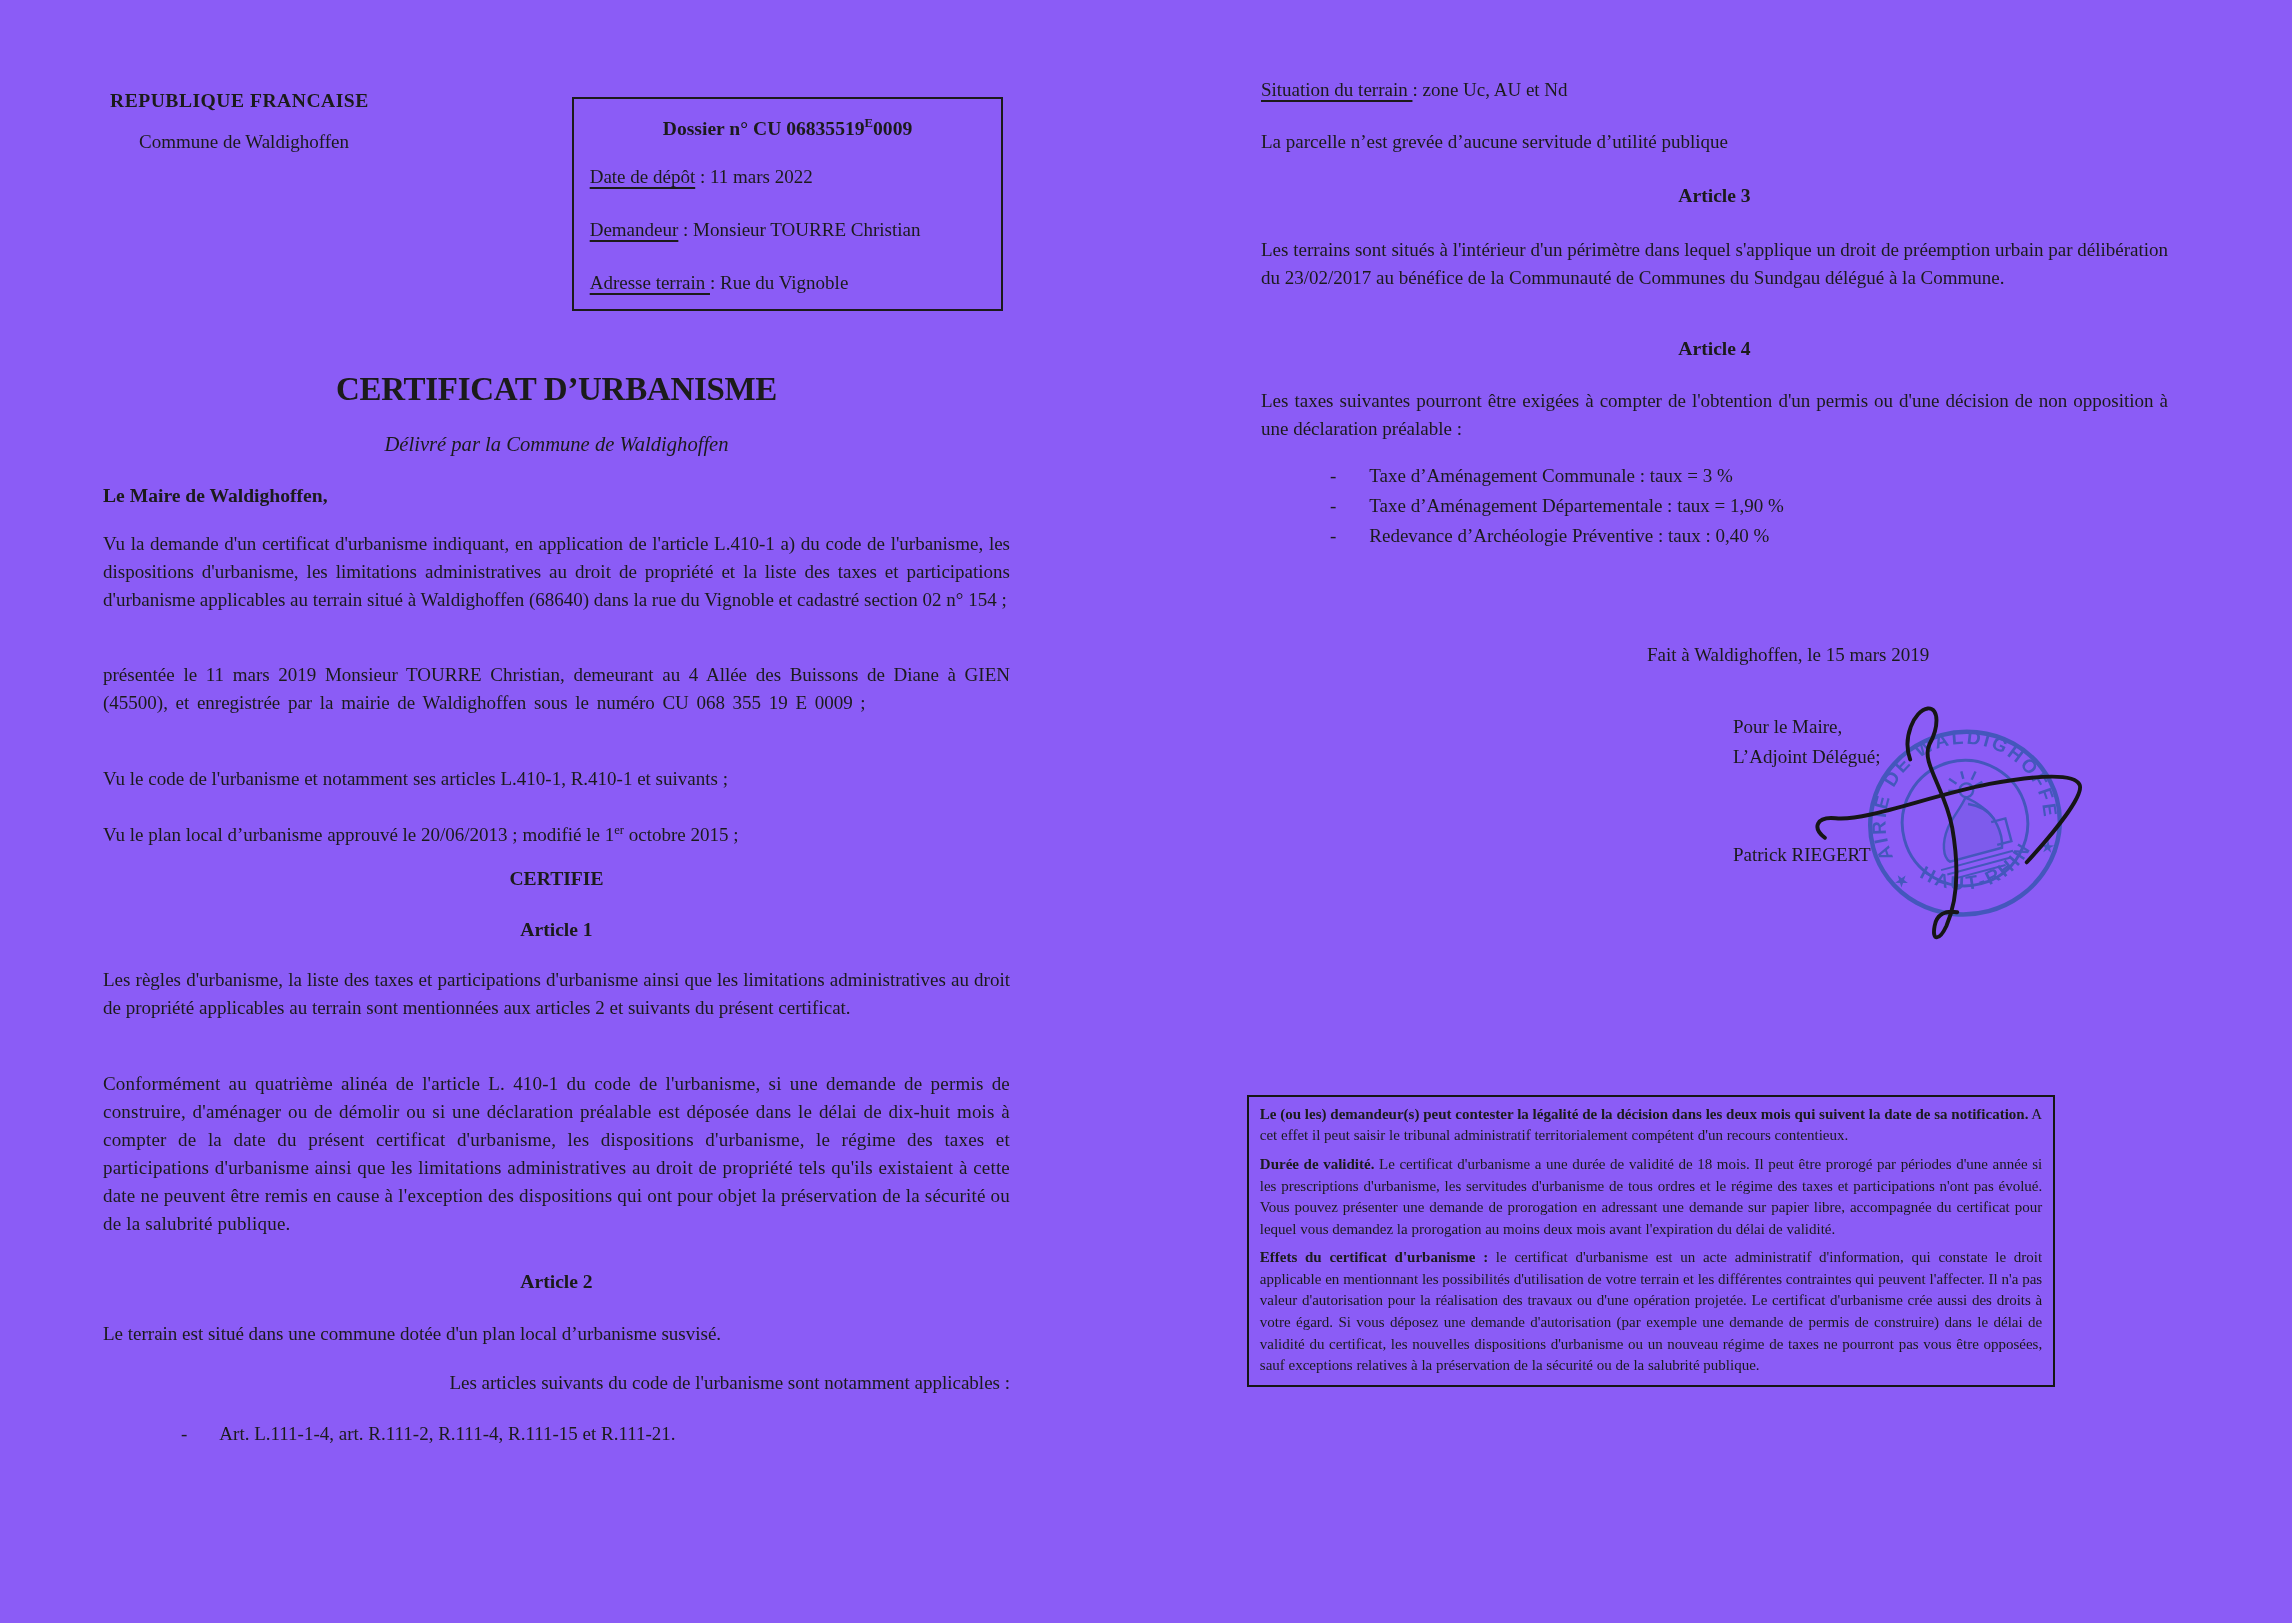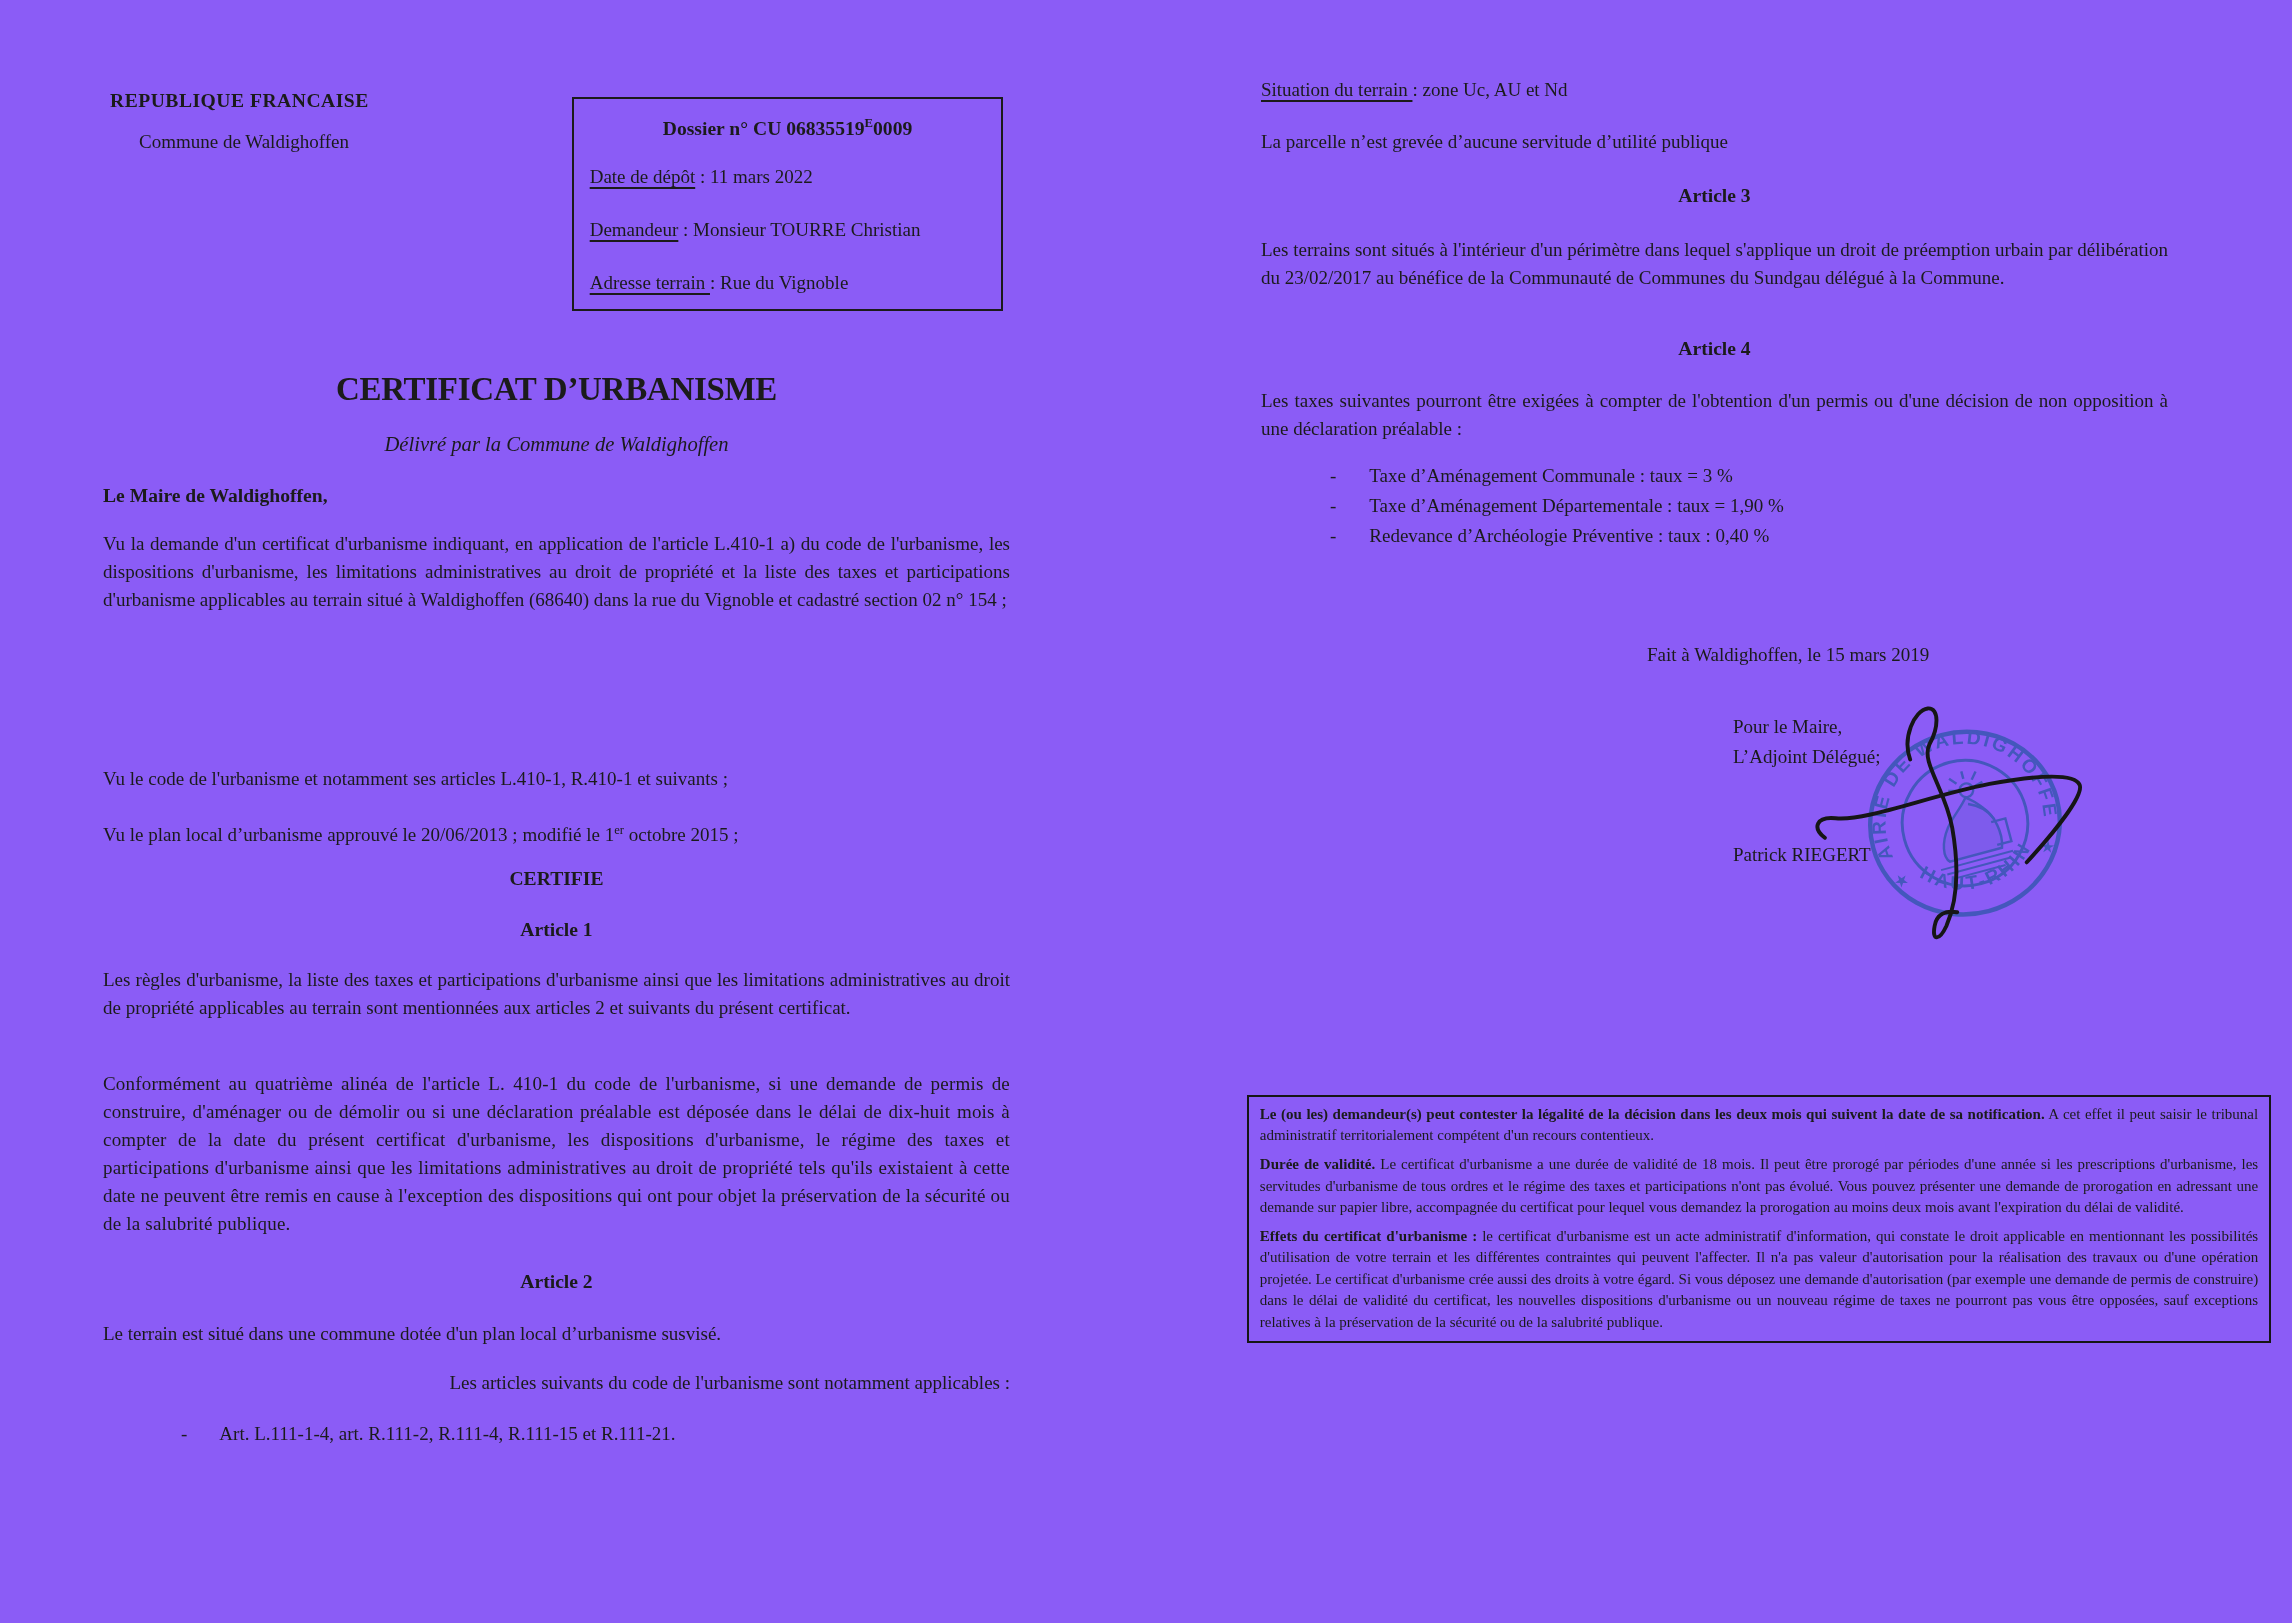--- a/index.html
+++ b/index.html
@@ -16,21 +16,21 @@
   .doc-title{font-size:33px;font-weight:bold;letter-spacing:-0.3px;}
   .subtitle{font-size:20.6px;font-style:italic;}
   .heading{font-size:19.6px;font-weight:bold;}
   .dossier-box{left:572px;top:97px;width:431px;border:2px solid #1b1b1b;
                padding:11.8px 15.7px 13.7px;box-sizing:border-box;font-size:19px;line-height:25.5px;}
   .d-title{text-align:center;font-weight:bold;font-size:19.6px;margin-bottom:23.5px;}
   .d-row{margin-bottom:27.4px;}
   .d-row:last-child{margin-bottom:0;}
   sup{font-size:12.7px;}
   .li-row{display:flex;}
-  .notice-box{left:1247px;top:1095px;width:1024px;border:2.9px solid #161616;box-sizing:border-box;
+  .notice-box{left:1247px;top:1095px;width:808px;border:2.9px solid #161616;box-sizing:border-box;
               padding:6.9px 10.8px 7.8px;font-size:15px;line-height:21.6px;}
   .notice-box p{margin:0;text-align:justify;}
   .notice-box p + p{margin-top:6.9px;}
   .sig-txt{font-size:19px;line-height:30px;}
   svg text{font-family:"Liberation Sans","DejaVu Sans",sans-serif;}
 </style>
 </head>
 <body>
 
 <div class="page">
@@ -43,20 +43,21 @@
     <div class="d-row"><span class="u">Date de dépôt</span><span> : 11 mars 2022</span></div>
     <div class="d-row"><span class="u">Demandeur</span><span> : Monsieur TOURRE Christian</span></div>
     <div class="d-row"><span class="u">Adresse terrain </span><span>: Rue du Vignoble</span></div>
   </div>
 
   <div class="abs col-l ctr doc-title" style="top:371px;">CERTIFICAT D’URBANISME</div>
   <div class="abs col-l ctr subtitle" style="top:433px;">Délivré par la Commune de Waldighoffen</div>
   <div class="abs col-l b" style="top:485px;font-size:19.6px;">Le Maire de Waldighoffen,</div>
 
   <div class="abs col-l body-txt just" style="top:530px;">Vu la demande d'un certificat d'urbanisme indiquant, en application de l'article L.410-1 a) du code de l'urbanisme, les dispositions d'urbanisme, les limitations administratives au droit de propriété et la liste des taxes et participations d'urbanisme applicables au terrain situé à Waldighoffen (68640) dans la rue du Vignoble et cadastré section 02 n° 154 ;</div>
+  <div class="abs col-l body-txt just" style="top:661px;word-spacing:2.9px;">présentée le 11 mars 2019 Monsieur TOURRE Christian, demeurant au 4 Allée des Buissons de Diane à GIEN (45500), et enregistrée par la mairie de Waldighoffen sous le numéro CU 068 355 19 E 0009 ;</div>
   <div class="abs col-l body-txt" style="top:765px;">Vu le code de l'urbanisme et notamment ses articles L.410-1, R.410-1 et suivants ;</div>
   <div class="abs col-l body-txt" style="top:816px;"><span>Vu le plan local d’urbanisme approuvé le 20/06/2013 ; modifié le 1</span><sup>er</sup><span> octobre 2015 ;</span></div>
 
   <div class="abs col-l ctr heading" style="top:868px;">CERTIFIE</div>
 
   <div class="abs col-l ctr heading" style="top:919px;">Article 1</div>
   <div class="abs col-l body-txt just" style="top:966px;">Les règles d'urbanisme, la liste des taxes et participations d'urbanisme ainsi que les limitations administratives au droit de propriété applicables au terrain sont mentionnées aux articles 2 et suivants du présent certificat.</div>
   <div class="abs col-l body-txt just" style="top:1070px;letter-spacing:0.2px;">Conformément au quatrième alinéa de l'article L. 410-1 du code de l'urbanisme, si une demande de permis de construire, d'aménager ou de démolir ou si une déclaration préalable est déposée dans le délai de dix-huit mois à compter de la date du présent certificat d'urbanisme, les dispositions d'urbanisme, le régime des taxes et participations d'urbanisme ainsi que les limitations administratives au droit de propriété tels qu'ils existaient à cette date ne peuvent être remis en cause à l'exception des dispositions qui ont pour objet la préservation de la sécurité ou de la salubrité publique.</div>
 
   <div class="abs col-l ctr heading" style="top:1271px;">Article 2</div>

